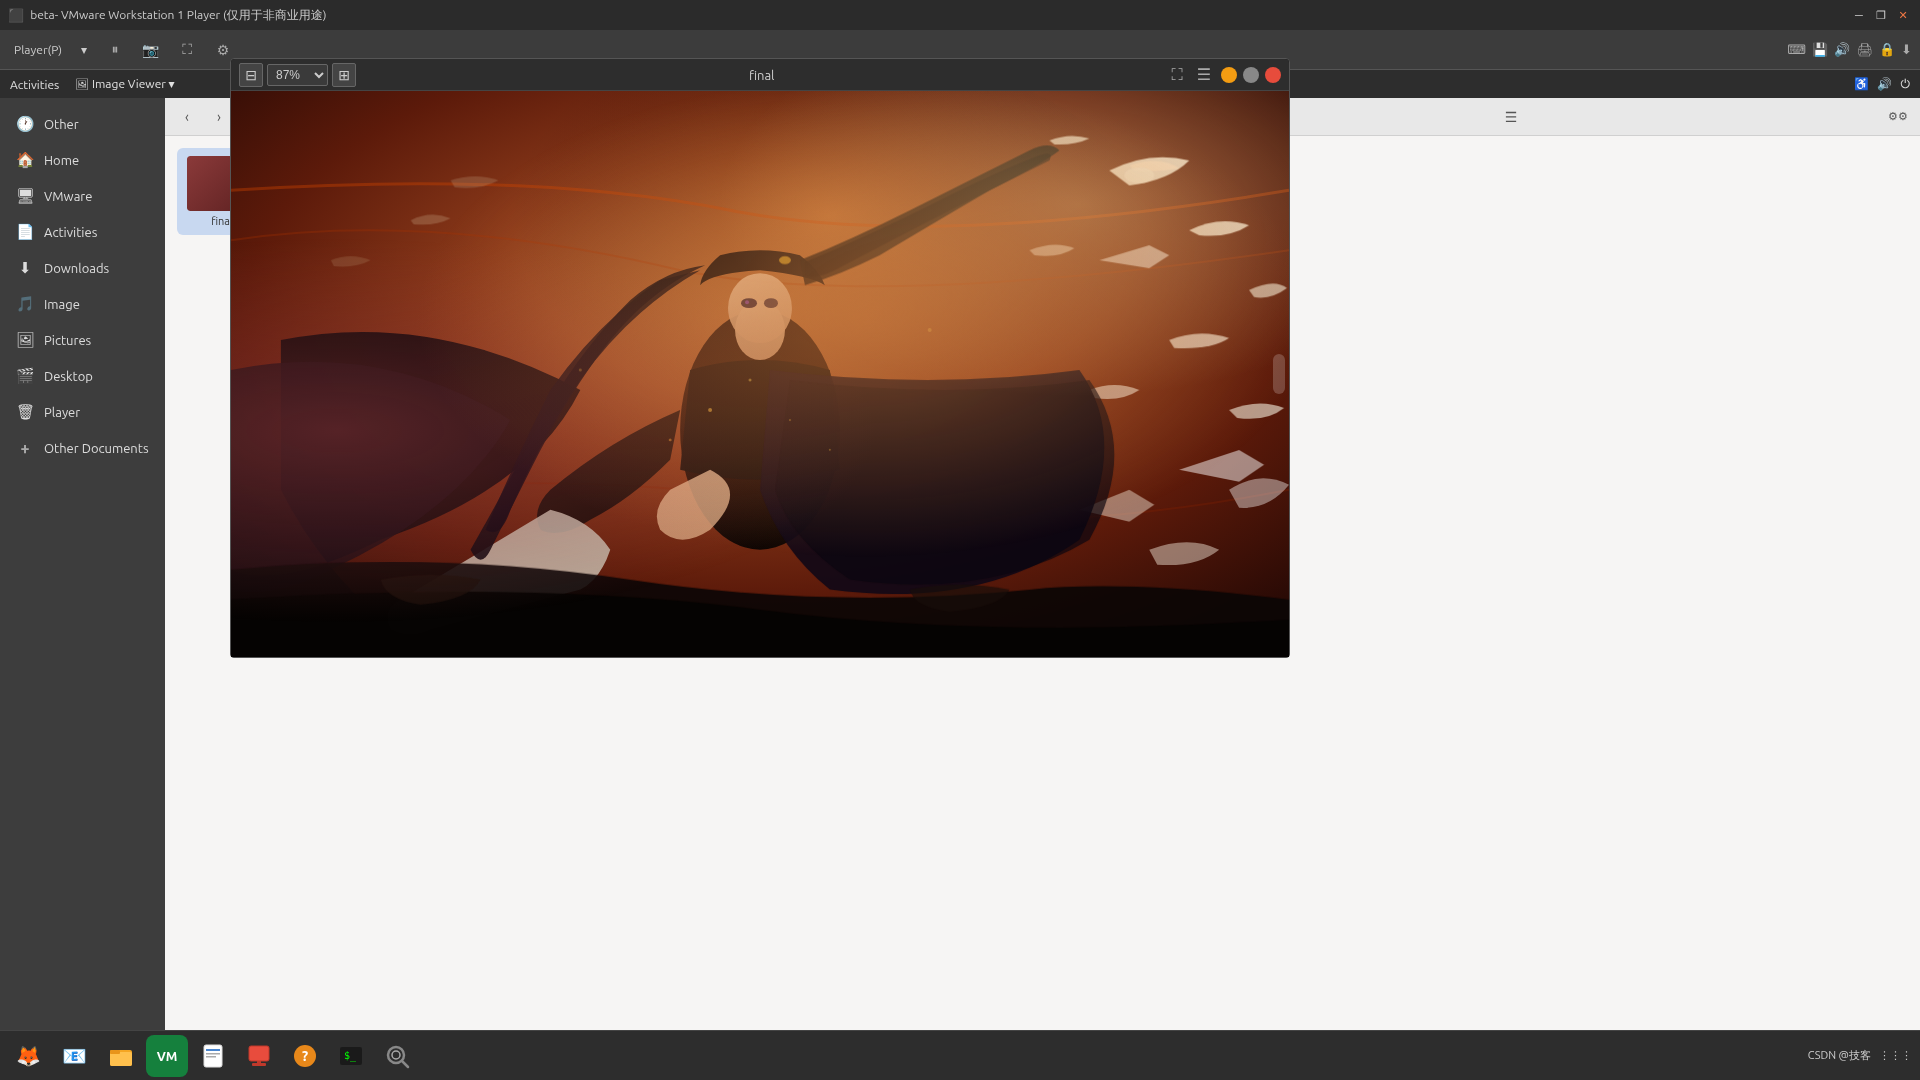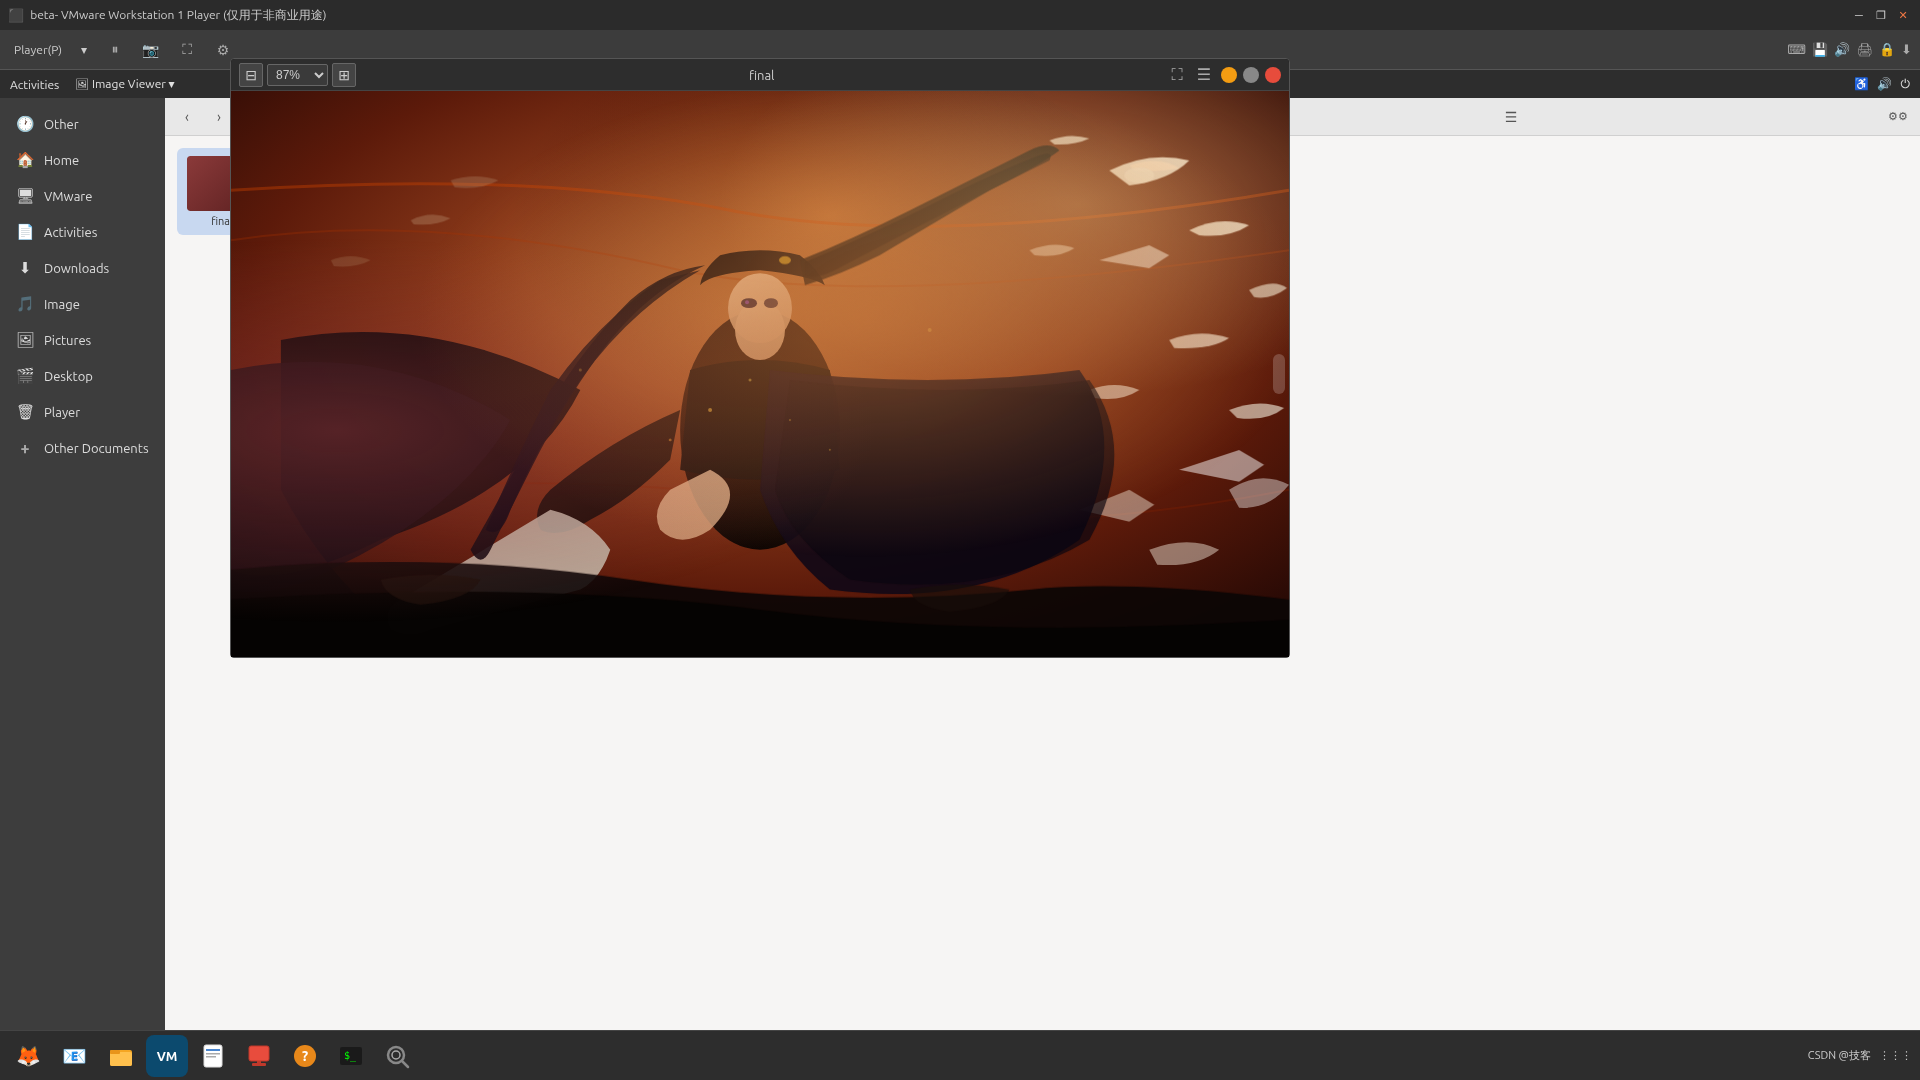--- a/index.html
+++ b/index.html
@@ -480,21 +480,21 @@
   <div id="ubuntu-taskbar">
     <div class="taskbar-app" title="Firefox">🦊</div>
     <div class="taskbar-app" title="Thunderbird">📧</div>
     <div class="taskbar-app" title="Files">
       <svg width="28" height="28" viewBox="0 0 28 28">
         <rect x="3" y="8" width="22" height="16" rx="2" fill="#f5a623"></rect>
         <rect x="3" y="10" width="22" height="14" rx="2" fill="#ffc04d"></rect>
         <rect x="3" y="8" width="10" height="4" rx="1" fill="#e8941a"></rect>
       </svg>
     </div>
-    <div class="taskbar-app" title="VM Tools" style="background:#0c4a6e;">
+    <div class="taskbar-app" title="VM Tools" style="background:#15803d;">
       <span style="color:#fff;font-size:13px;font-weight:bold;">VM</span>
     </div>
     <div class="taskbar-app" title="LibreOffice Writer">
       <svg width="28" height="28" viewBox="0 0 28 28">
         <rect x="5" y="3" width="18" height="22" rx="2" fill="#fff" stroke="#ddd"></rect>
         <rect x="7" y="7" width="14" height="2" fill="#4a86cf"></rect>
         <rect x="7" y="11" width="14" height="1.5" fill="#aaa"></rect>
         <rect x="7" y="14" width="10" height="1.5" fill="#aaa"></rect>
       </svg>
     </div>

